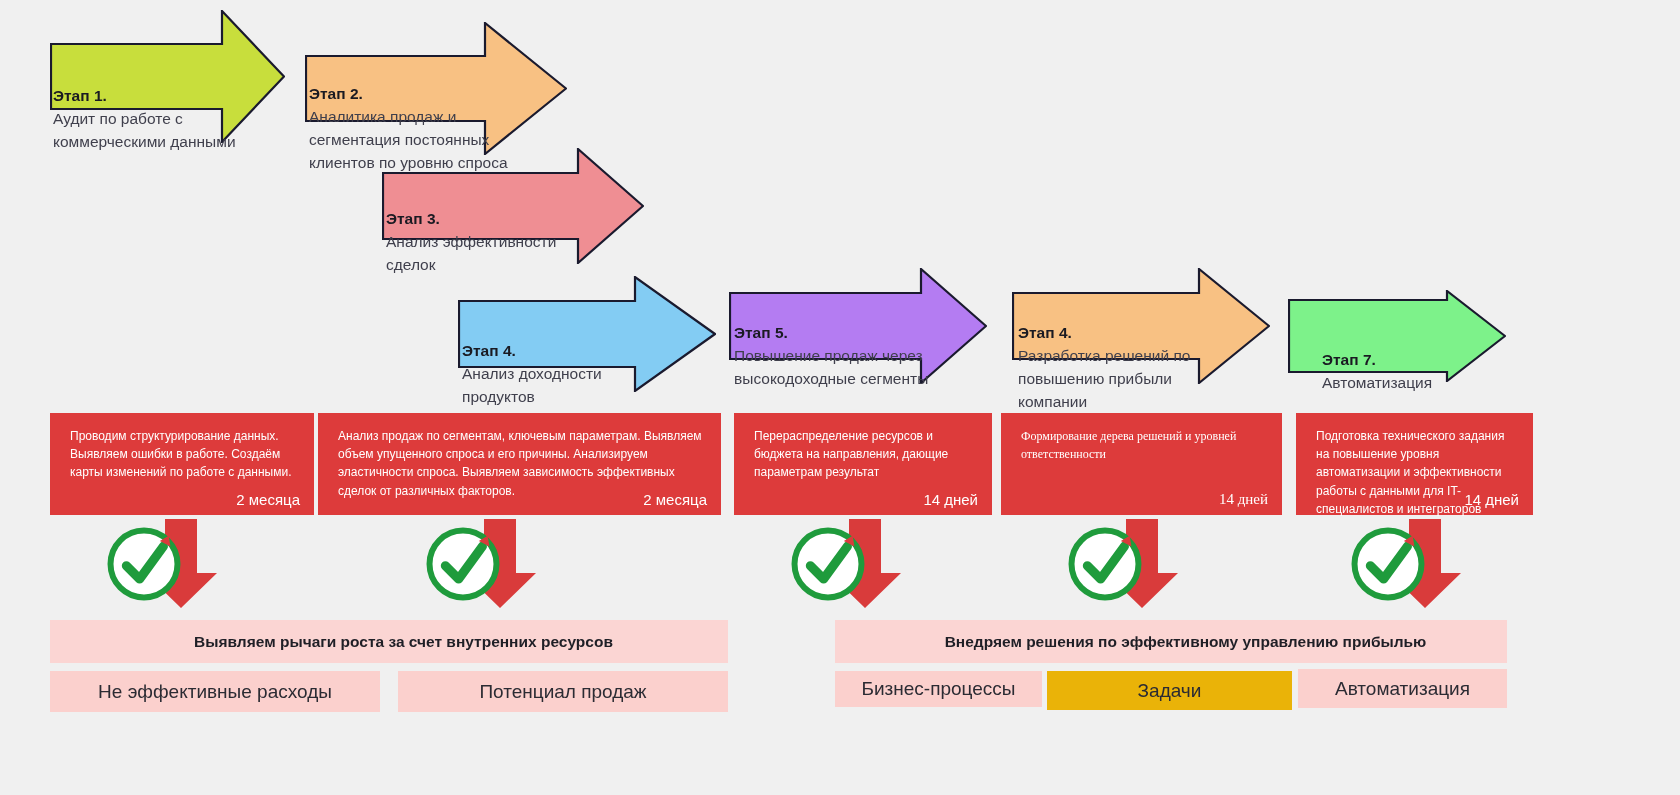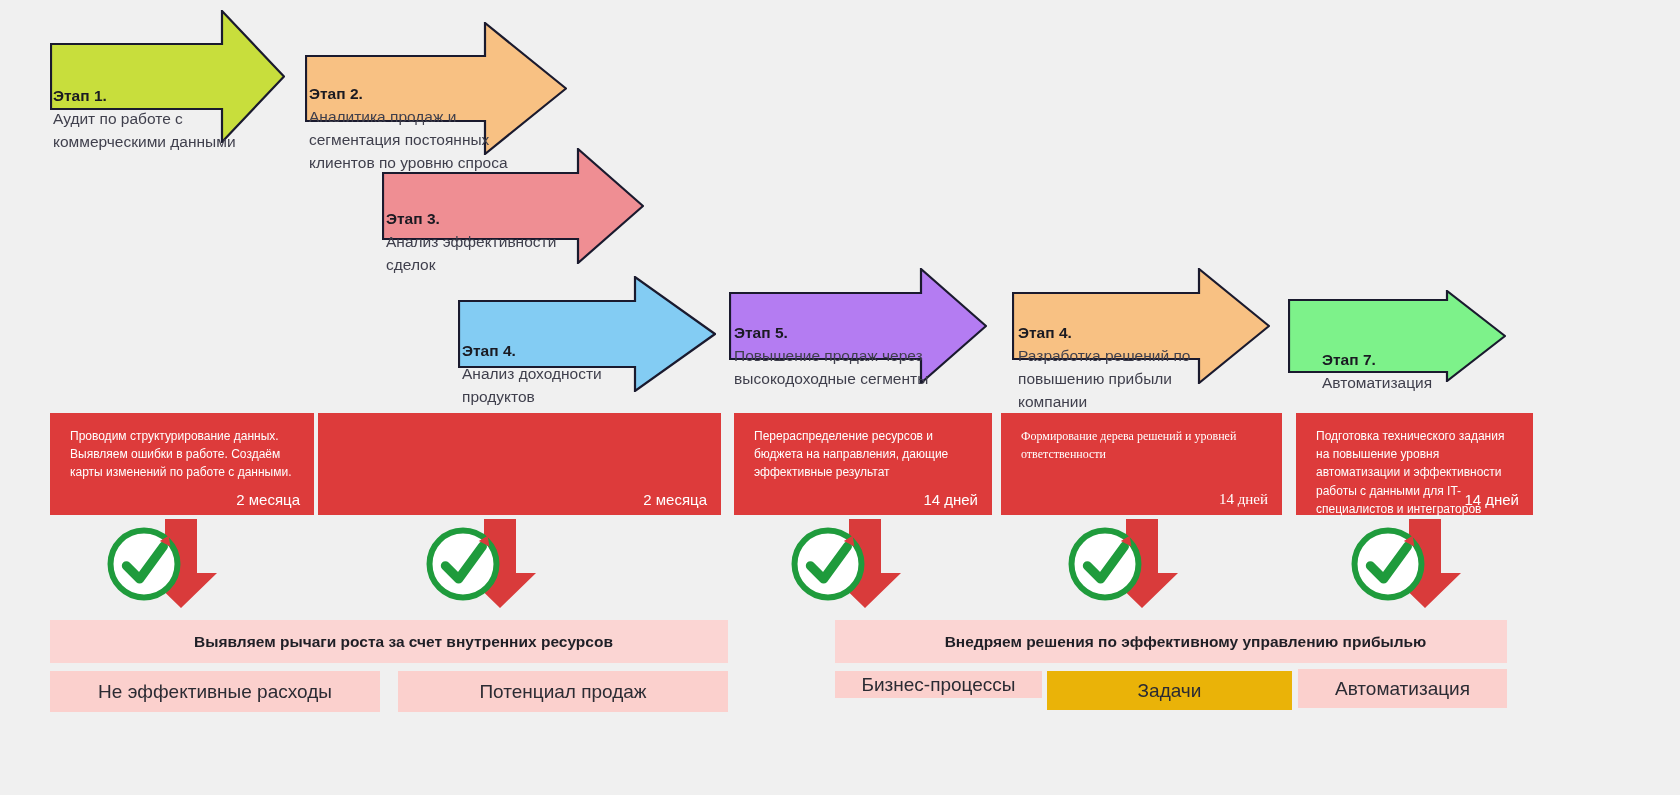--- a/index.html
+++ b/index.html
@@ -196,25 +196,26 @@
       <span>Автоматизация</span>
     </div>
   </div>
 
   <div class="card" style="left: 50px; top: 413px; width: 264px; height: 102px; background: rgb(221, 59, 59);">
     <div class="card-text">Проводим структурирование данных. Выявляем ошибки в работе. Создаём карты изменений по работе с данными.</div>
     <div class="card-duration">2 месяца</div>
   </div>
 
   <div class="card" style="left: 318px; top: 413px; width: 403px; height: 102px; background: rgb(221, 59, 59);">
+    <div class="card-text">Анализ продаж по сегментам, ключевым параметрам. Выявляем объем упущенного спроса и его причины. Анализируем эластичности спроса. Выявляем зависимость эффективных сделок от различных факторов.</div>
     <div class="card-duration">2 месяца</div>
   </div>
 
   <div class="card" style="left: 734px; top: 413px; width: 258px; height: 102px; background: rgb(221, 59, 59);">
-    <div class="card-text">Перераспределение ресурсов и бюджета на направления, дающие эффективные результат</div>
+    <div class="card-text">Перераспределение ресурсов и бюджета на направления, дающие параметрам результат</div>
     <div class="card-duration">14 дней</div>
   </div>
 
   <div class="card" style="left: 1001px; top: 413px; width: 281px; height: 102px; background: rgb(221, 59, 59); font-family: Liberation Serif, serif;">
     <div class="card-text">Формирование дерева решений и уровней ответственности</div>
     <div class="card-duration">14 дней</div>
   </div>
 
   <div class="card" style="left: 1296px; top: 413px; width: 237px; height: 102px; background: rgb(221, 59, 59);">
     <div class="card-text">Подготовка технического задания на повышение уровня автоматизации и эффективности работы с данными для IT-специалистов и интеграторов</div>
@@ -284,21 +285,21 @@
     <div class="banner-title">Внедряем решения по эффективному управлению прибылью</div>
   </div>
 
   <div class="tag" style="left: 50px; top: 671px; width: 330px; height: 41px; background: rgb(251, 208, 205);">
     <div class="tag-label">Не эффективные расходы</div>
   </div>
   <div class="tag" style="left: 398px; top: 671px; width: 330px; height: 41px; background: rgb(251, 208, 205);">
     <div class="tag-label">Потенциал продаж</div>
   </div>
 
-  <div class="tag" style="left: 835px; top: 671px; width: 207px; height: 27px; background: rgb(251, 208, 205);">
+  <div class="tag" style="left: 835px; top: 671px; width: 207px; height: 36px; background: rgb(251, 208, 205);">
     <div class="tag-label">Бизнес-процессы</div>
   </div>
   <div class="tag" style="left: 1047px; top: 671px; width: 245px; height: 39px; background: #eab308;">
     <div class="tag-label">Задачи</div>
   </div>
   <div class="tag" style="left: 1298px; top: 669px; width: 209px; height: 39px; background: rgb(251, 208, 205);">
     <div class="tag-label">Автоматизация</div>
   </div>
 
 </div>

